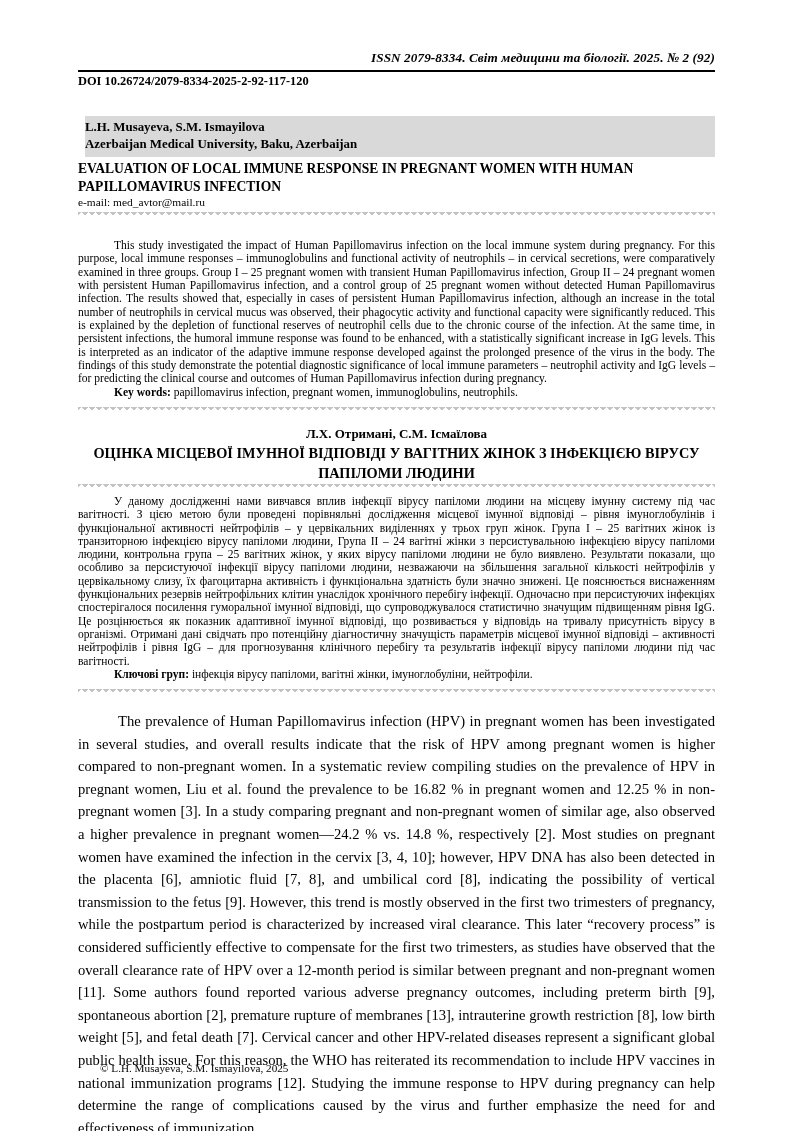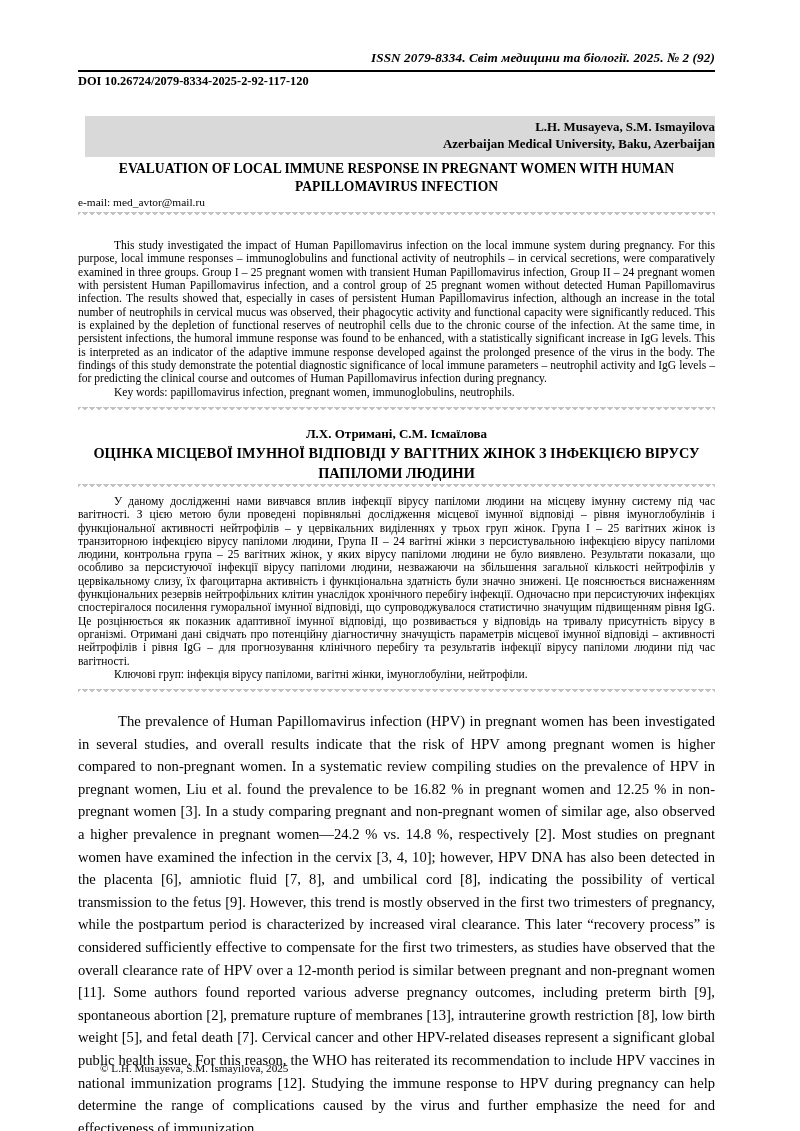--- a/index.html
+++ b/index.html
@@ -60,35 +60,35 @@
     line-height: 15.6px;
   }
 
   
   .authorband {
     position: absolute;
     left: 85px;
     top: 116px;
     width: 630px;
     background: #d9d9d9;
-    text-align: right;
+    text-align: left;
     font-weight: bold;
     font-size: 12.9px;
     line-height: 17.2px;
     padding: 3px 0 4px 0;
     box-sizing: border-box;
   }
 
   
   .arttitle {
     position: absolute;
     left: 78px;
     top: 160px;
     width: 637px;
-    text-align: center;
+    text-align: left;
     font-weight: bold;
     font-size: 13.6px;
     line-height: 17.5px;
   }
 
   .email {
     position: absolute;
     left: 78px;
     top: 196px;
     width: 637px;
@@ -123,21 +123,21 @@
     font-size: 11.55px;
     line-height: 13.35px;
     text-align: justify;
     text-justify: inter-word;
     hyphens: none;
   }
   .abstract.en { top: 239px; }
   .abstract.uk { top: 495px; font-size: 11.5px; line-height: 13.3px; }
   .abstract p { margin: 0; text-indent: 36px; }
   .kw { margin-top: 0; text-indent: 36px; }
-  .kw b { font-weight: normal; margin-top: 8px; }
+  .kw b { font-weight: bold; margin-top: 8px; }
 
   
   .ukauthors {
     position: absolute;
     left: 78px;
     top: 425px;
     width: 637px;
     text-align: center;
     font-weight: bold;
     font-size: 13px;

